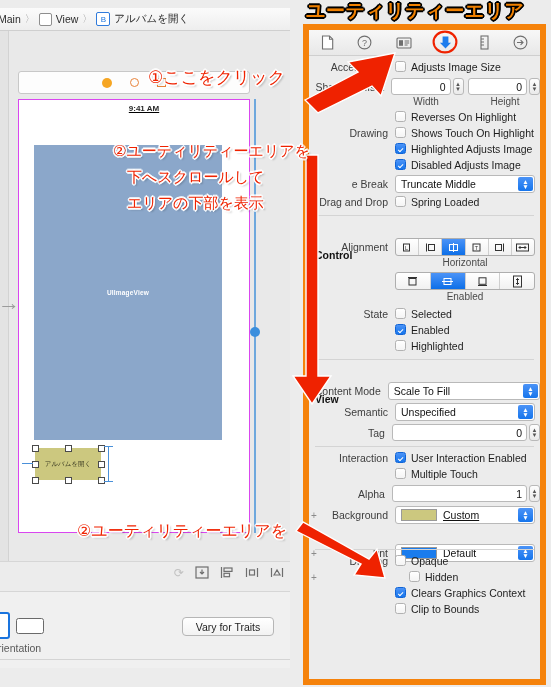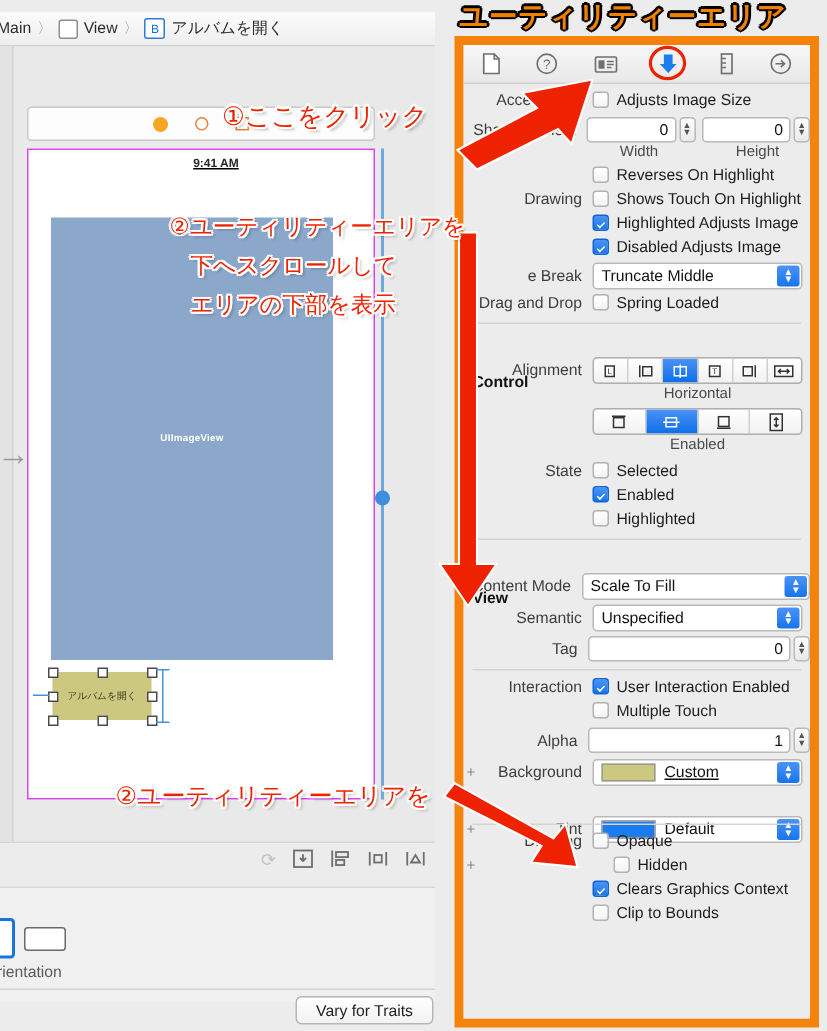--- a/index.html
+++ b/index.html
@@ -167,21 +167,21 @@
     <svg width="14" height="13" viewBox="0 0 14 13">
         <path d="M1.5 2v9M12.5 2v9M4 9l3-5 3 5z" stroke="#6e6e6e" stroke-width="1.2" fill="none"></path>
       </svg>
   </div>
 </div>
 
 <div class="abs" style="left:0;top:591px;width:290px;height:76px;background:#f0f0f0;border-top:1px solid #d6d6d6;">
   <div class="abs" style="left:-8px;top:20px;width:18px;height:27px;border:2px solid #1a74de;border-radius:3px;box-sizing:border-box;background:#fff;"></div>
   <div class="abs" style="left:16px;top:26px;width:28px;height:16px;border:1.5px solid #6a6a6a;border-radius:2.5px;box-sizing:border-box;background:#fff;"></div>
   <span class="abs" style="left:-2px;top:50px;font-size:10.5px;color:#5a5a5a;">rientation</span>
-  <div class="abs" style="left:197px;top:25px;width:92px;height:19px;background:linear-gradient(#ffffff,#f2f2f2);border:1px solid #b6b6b6;border-radius:4px;box-sizing:border-box;display:flex;align-items:center;justify-content:center;margin-top:47px;">
+  <div class="abs" style="left:182px;top:25px;width:92px;height:19px;background:linear-gradient(#ffffff,#f2f2f2);border:1px solid #b6b6b6;border-radius:4px;box-sizing:border-box;display:flex;align-items:center;justify-content:center;">
     <span style="font-size:10.5px;color:#1f1f1f;">Vary for Traits</span>
   </div>
   <div class="abs sep" style="left:0;top:67px;width:290px;"></div>
 </div>
 
 <div class="abs" style="left:303px;top:24px;width:243px;height:661px;background:#ececec;
             border:6px solid #f5820b;box-sizing:border-box;overflow:hidden;">
 
   <div class="row" style="height:25px;background:linear-gradient(#f7f7f7,#e8e8e8);border-bottom:1px solid #cfcfcf;justify-content:space-around;">
     <svg width="13" height="15" viewBox="0 0 13 15">

